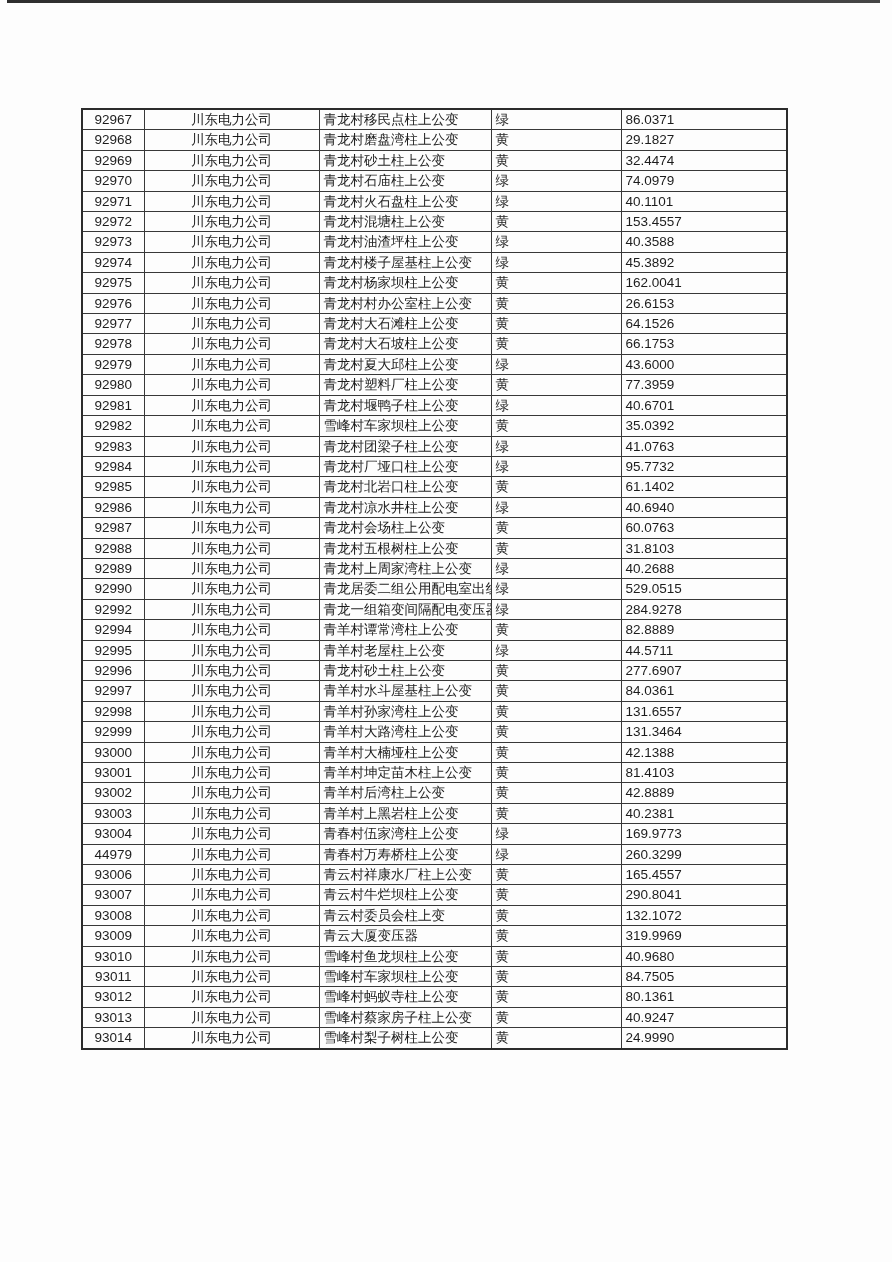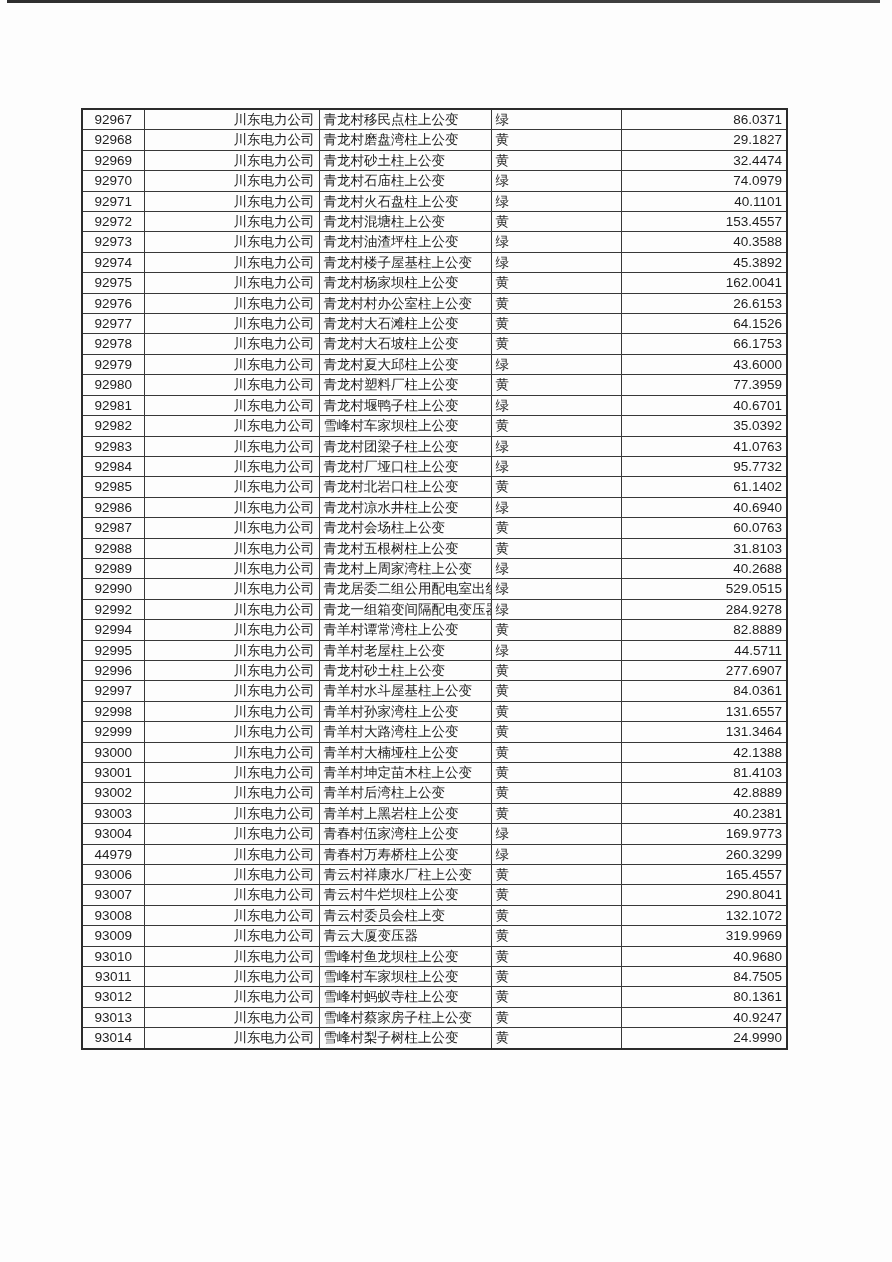--- a/index.html
+++ b/index.html
@@ -48,24 +48,24 @@
     height: 19.4px;
     padding: 0 4px;
     font-size: 13.5px;
     line-height: 19.4px;
     color: #1c1c1c;
     vertical-align: middle;
     white-space: nowrap;
     overflow: hidden;
   }
   td.c0 { text-align: center; padding: 0 5px; }
-  td.c1 { text-align: right; }
+  td.c1 { text-align: center; }
   td.c2 { text-align: left; padding: 0 3px 0 5px; }
   td.c3 { text-align: left; }
-  td.c4 { text-align: right; }
+  td.c4 { text-align: left; }
   col.col-id      { width: 62px; }
   col.col-company { width: 175px; }
   col.col-name    { width: 172px; }
   col.col-status  { width: 130px; }
   col.col-value   { width: 166px; }
 </style>
 </head>
 <body>
 
 <div class="page">

